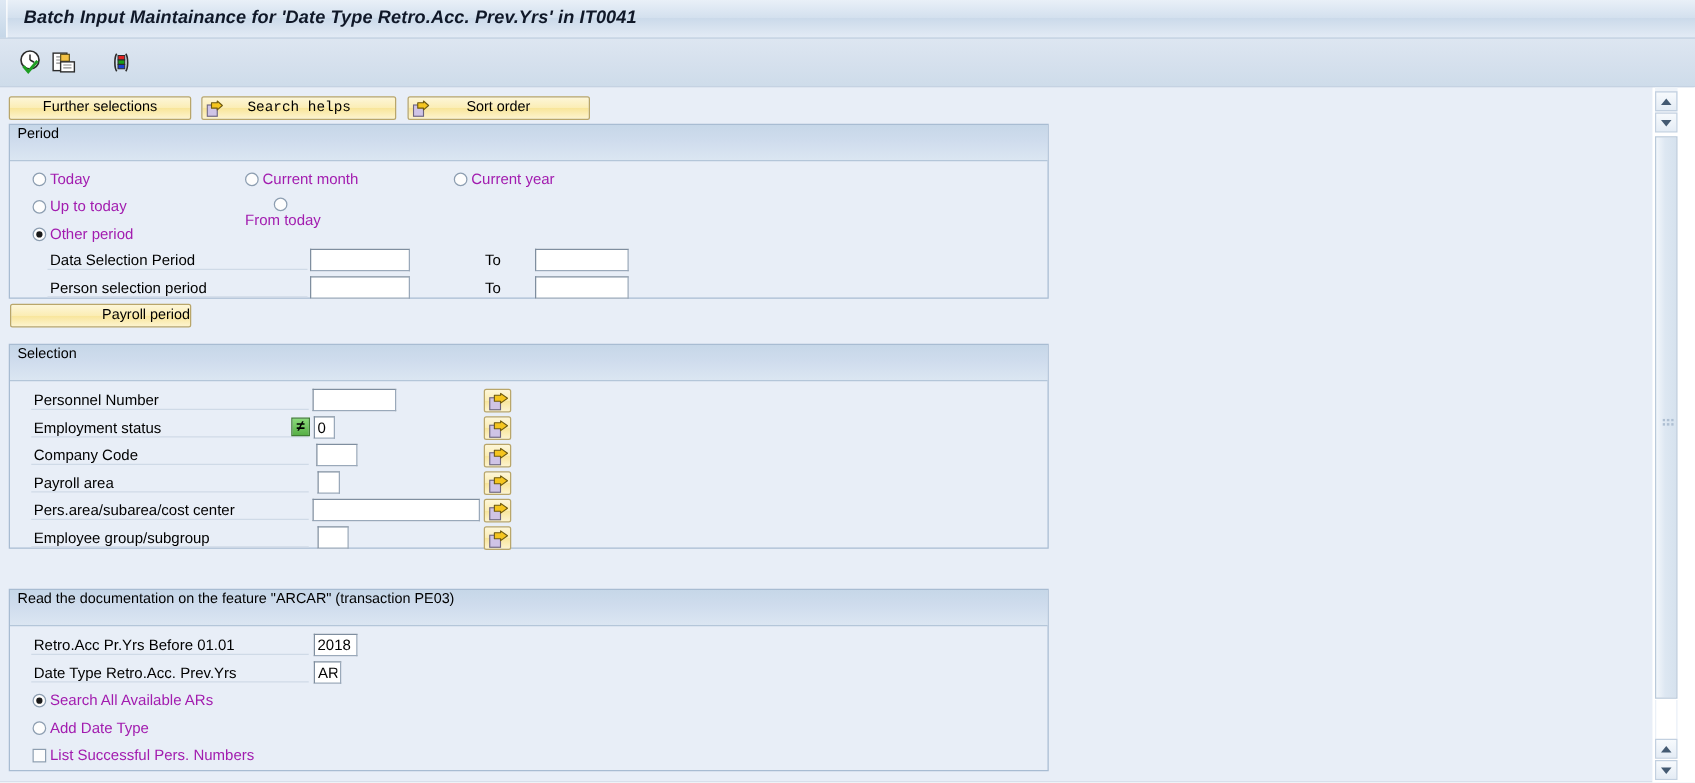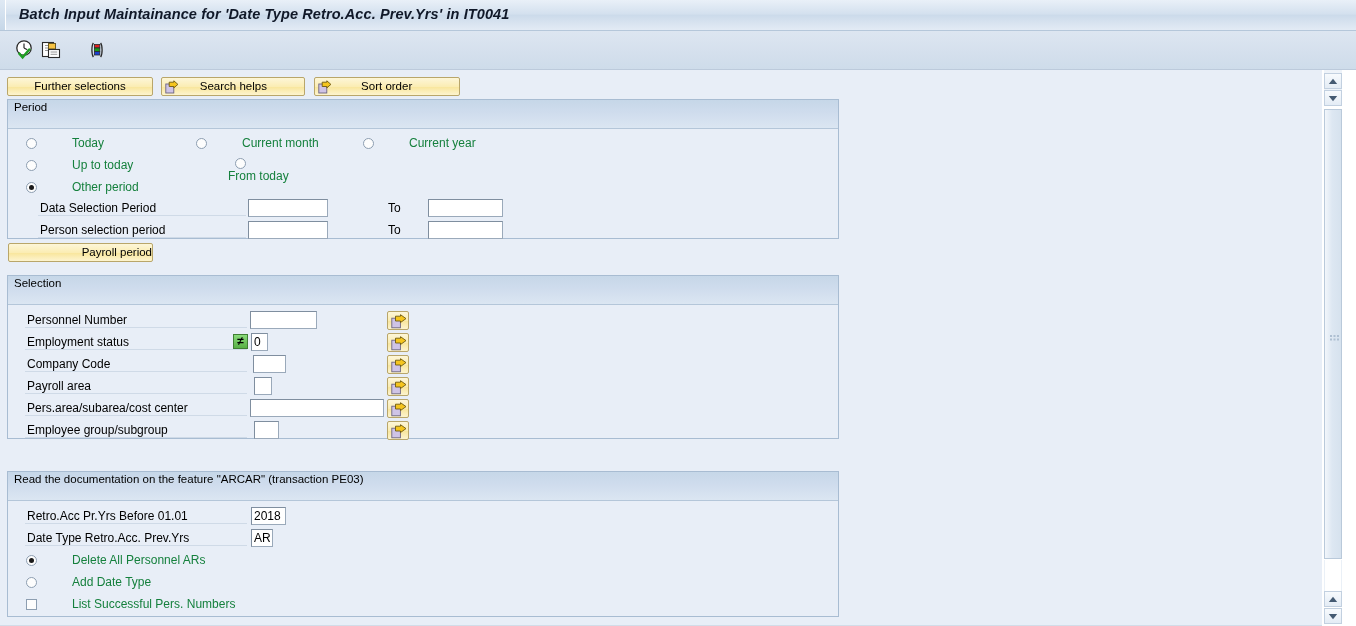--- a/index.html
+++ b/index.html
@@ -151,21 +151,21 @@
     position: relative;
   }
   .rd.on::after {
     content: "";
     position: absolute;
     left: 2px; top: 2px;
     width: 5px; height: 5px;
     border-radius: 50%;
     background: #1a1a1a;
   }
-  .rd-lbl { font-size: 12px; color: #15803d; margin-left: 32px; }
+  .rd-lbl { font-size: 12px; color: #a21caf; }
 
   .cb {
     width: 11px; height: 11px;
     background: #fdfdfd;
     border: 1px solid #8d9eb1;
     box-sizing: border-box;
     margin-right: 3px;
     flex: 0 0 auto;
   }
 
@@ -314,21 +314,21 @@
   </div>
 
   <div class="viewport">
 
     <div class="btnrow">
 
       <div class="sapbtn" style="width:146px;">
         <span class="lbl">Further selections</span>
       </div>
 
-      <div class="sapbtn" style="width:144px; margin-left:5px;">
+      <div class="sapbtn" style="width:156px; margin-left:5px;font-family:Liberation Mono, monospace;">
         <span class="arrow-ic">
           <svg width="14" height="14" viewBox="0 0 14 14">
             <rect x="0.8" y="4" width="8" height="9" fill="#cfc4e6" stroke="#6b6480" stroke-width="0.9"></rect>
             <path d="M4.2 2.2 h4.6 V0.8 L12.9 4.4 L8.8 7.9 V6.5 H4.2 Z" fill="#f5c51e" stroke="#6e5a10" stroke-width="0.9" stroke-linejoin="round"></path>
           </svg>
         </span>
         <span class="lbl">Search helps</span>
       </div>
 
       <div class="sapbtn" style="width:146px; margin-left:5px;">
@@ -455,21 +455,21 @@
       <div class="gbody">
 
         <div class="fld-label" style="left:17px; top:8px; width:222px;">Retro.Acc  Pr.Yrs Before 01.01</div>
         <input class="sapinput" style="left: 243px; top: 6px; width: 35px; height: 18px;" value="2018">
 
         <div class="fld-label" style="left:17px; top:30px; width:222px;">Date Type Retro.Acc. Prev.Yrs</div>
         <input class="sapinput" style="left: 243px; top: 28px; width: 22px; height: 18px;" value="AR">
 
         <div class="radio-row" style="left:18px; top:52px;">
           <span class="rd on"></span>
-          <span class="rd-lbl">Delete All Personnel ARs</span>
+          <span class="rd-lbl">Search All Available ARs</span>
         </div>
 
         <div class="radio-row" style="left:18px; top:74px;">
           <span class="rd"></span>
           <span class="rd-lbl">Add Date Type</span>
         </div>
 
         <div class="radio-row" style="left:18px; top:96px;">
           <span class="cb"></span>
           <span class="rd-lbl">List Successful Pers. Numbers</span>

